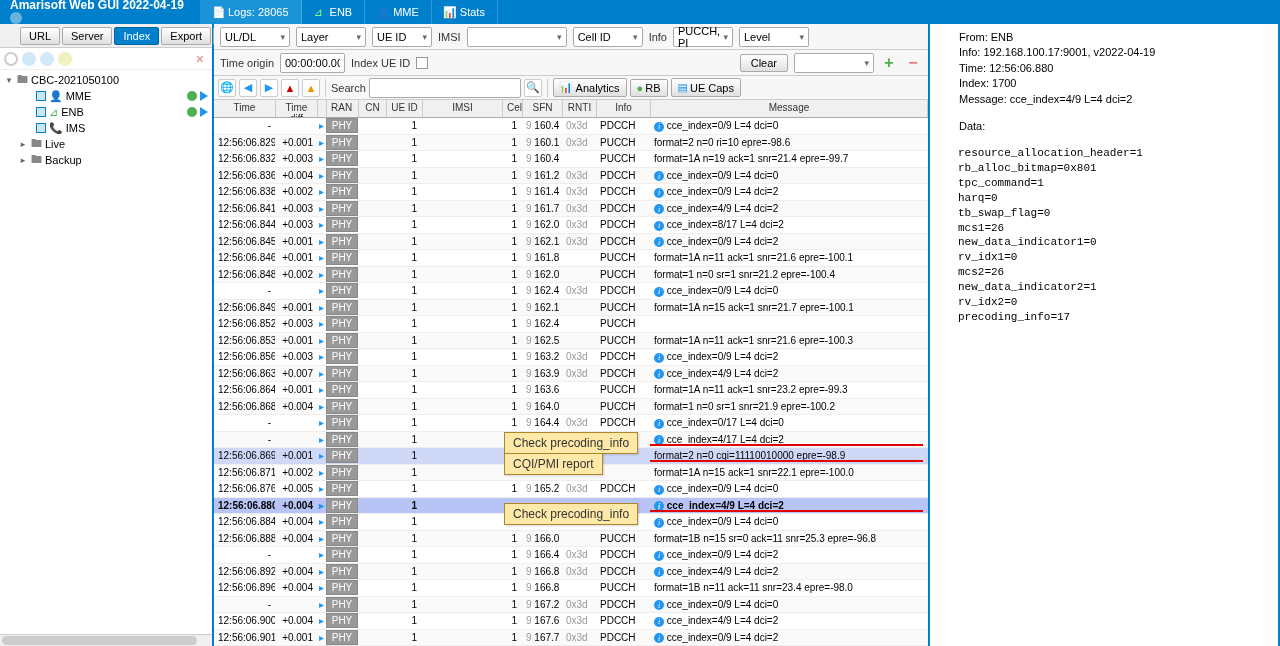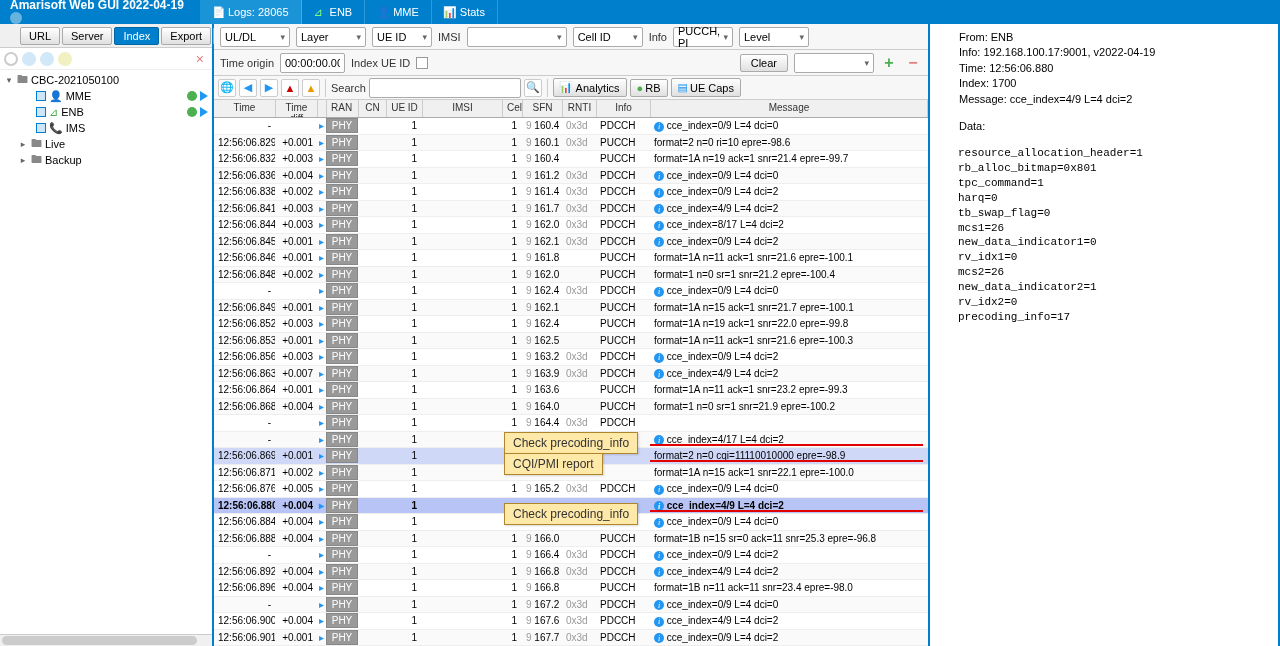--- a/index.html
+++ b/index.html
@@ -438,21 +438,20 @@
             <div class="td col-diff">+0.003</div>
             <div class="td col-a"><span class="blue-arrow">▸</span></div>
             <div class="td col-ran">PHY</div>
             <div class="td col-cn"></div>
             <div class="td col-ueid">1</div>
             <div class="td col-imsi"></div>
             <div class="td col-cell">1</div>
             <div class="td col-sfn"><span class="pre">9</span> 162.4</div>
             <div class="td col-rnti"></div>
             <div class="td col-info">PUCCH</div>
-            <div class="td col-msg">format=1A n=19 ack=1 snr=22.0 epre=-99.8</div>
           </div>
           <div class="tr">
             <div class="td col-time">12:56:06.853</div>
             <div class="td col-diff">+0.001</div>
             <div class="td col-a"><span class="blue-arrow">▸</span></div>
             <div class="td col-ran">PHY</div>
             <div class="td col-cn"></div>
             <div class="td col-ueid">1</div>
             <div class="td col-imsi"></div>
             <div class="td col-cell">1</div>
@@ -522,20 +521,21 @@
             <div class="td col-diff"></div>
             <div class="td col-a"><span class="blue-arrow">▸</span></div>
             <div class="td col-ran">PHY</div>
             <div class="td col-cn"></div>
             <div class="td col-ueid">1</div>
             <div class="td col-imsi"></div>
             <div class="td col-cell">1</div>
             <div class="td col-sfn"><span class="pre">9</span> 164.4</div>
             <div class="td col-rnti">0x3d</div>
             <div class="td col-info">PDCCH</div>
+            <div class="td col-msg"><span class="info-i">i</span> cce_index=0/17 L=4 dci=0</div>
           </div>
           <div class="tr">
             <div class="td col-time">-</div>
             <div class="td col-diff"></div>
             <div class="td col-a"><span class="blue-arrow">▸</span></div>
             <div class="td col-ran">PHY</div>
             <div class="td col-cn"></div>
             <div class="td col-ueid">1</div>
             <div class="td col-imsi"></div>
             <div class="td col-cell"></div>

